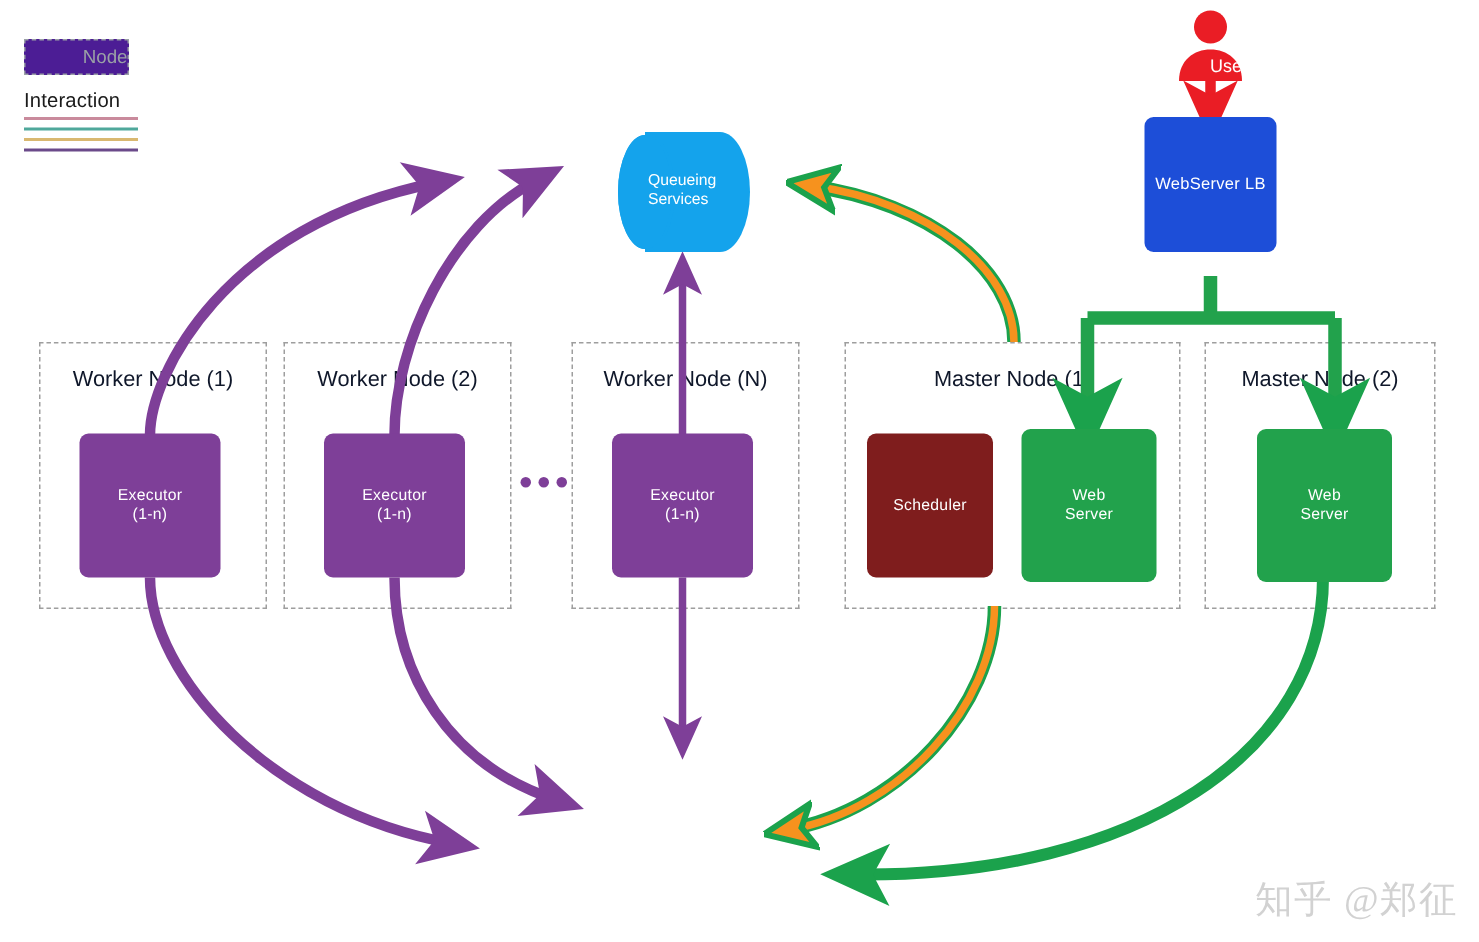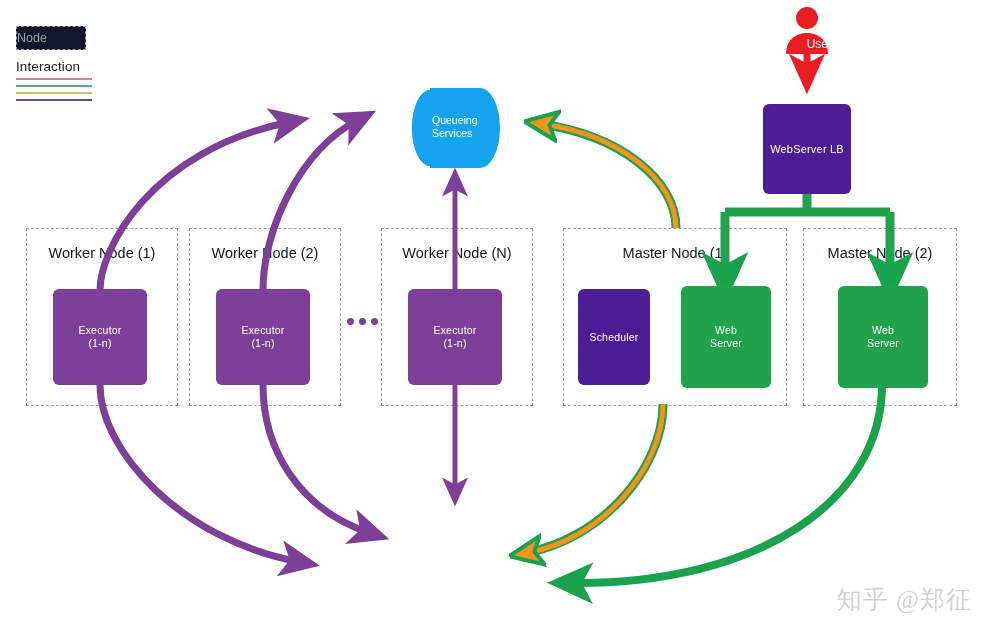--- a/index.html
+++ b/index.html
@@ -27,22 +27,22 @@
   }
   svg.layer * { pointer-events: auto; }
 
   
   .legend { position: absolute; left: 16px; top: 26px; }
   .legend-node {
     width: 68px; height: 22px;
     border: 1px dashed #9aa0a6;
     color: #9aa0a6;
     font-size: 12.5px;
-    display: flex; align-items: center; justify-content: flex-start;
-    background: #0f172a;
+    display: flex; align-items: center; justify-content: flex-end;
+    background: #4c1d95;
   }
   .legend-title {
     margin-top: 9px;
     font-size: 13.5px;
     color: #1b1b1b;
     letter-spacing: .1px;
   }
   .legend-lines { margin-top: 4px; width: 76px; }
   .legend-lines div { height: 2px; margin-bottom: 5px; width: 76px; }
 
@@ -228,40 +228,40 @@
       <span>(1-n)</span>
     </div>
   </div>
 
   <div class="ellipsis" style="left:347px; top:318px;">
     <i></i>
     <i></i>
     <i></i>
   </div>
 
-  <div class="block" style="left:578px; top:289px; width:72px; height:96px; background:#4c1d95;">
+  <div class="block" style="left:578px; top:289px; width:84px; height:96px; background:#7f1d1d;">
     <div>
       <span>Scheduler</span>
     </div>
   </div>
   <div class="block" style="left:681px; top:286px; width:90px; height:102px; background:#22a24c;">
     <div>
       <span>Web</span>
       <span>Server</span>
     </div>
   </div>
 
   <div class="block" style="left:838px; top:286px; width:90px; height:102px; background:#22a24c;">
     <div>
       <span>Web</span>
       <span>Server</span>
     </div>
   </div>
 
-  <div class="block" style="left:763px; top:104px; width:88px; height:90px; background:#4c1d95; font-size:11px;">
+  <div class="block" style="left:763px; top:78px; width:88px; height:90px; background:#1d4ed8; font-size:11px;">
     <div>
       <span>WebServer LB</span>
     </div>
   </div>
 
   <div style="position:absolute; left:782px; top:6px; width:50px; height:50px;">
     <svg width="50" height="50" viewBox="0 0 50 50">
       <circle cx="25" cy="12" r="11" fill="#ea1d25"></circle>
       <path d="M4,48 C4,34 14,27 25,27 C36,27 46,34 46,48 Z" fill="#ea1d25"></path>
     </svg>

